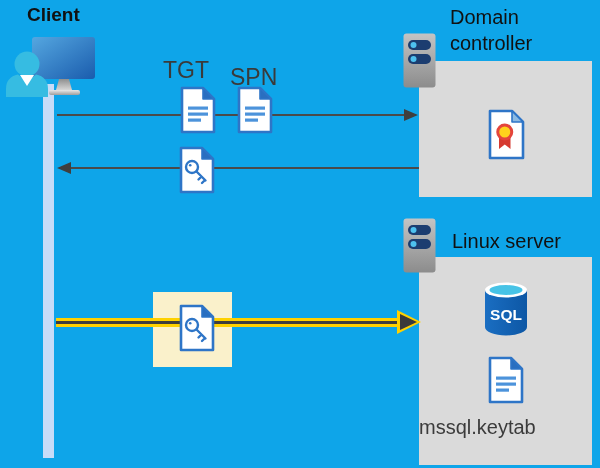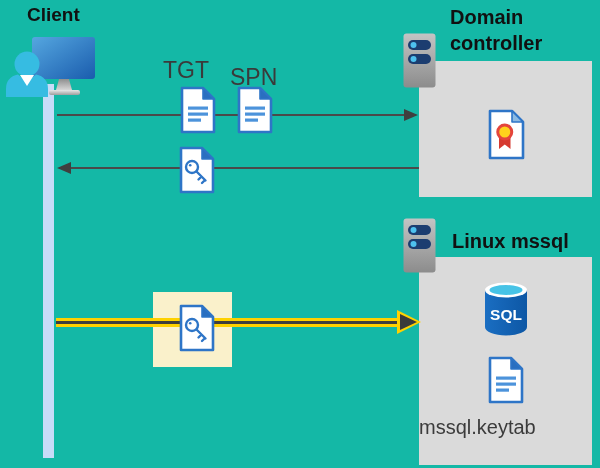--- a/index.html
+++ b/index.html
@@ -1,22 +1,22 @@
 <!DOCTYPE html>
 <html><head>
 <meta charset="utf-8">
 <style>
   html,body{margin:0;padding:0;background:#fff;}
   #stage{
-    position:relative;width:600px;height:468px;background:#14b8a6;overflow:hidden;
+    position:relative;width:600px;height:468px;background:#0ea5e9;overflow:hidden;
     font-family:"Liberation Sans","DejaVu Sans",sans-serif;
   }
   .abs{position:absolute;}
   .title{font-weight:bold;color:#111111;font-size:19px;letter-spacing:0;}
-  .title-lg{font-weight:bold;color:#111111;font-size:20px;line-height:26px;}
+  .title-lg{font-weight:normal;color:#111111;font-size:20px;line-height:26px;}
   .flow-label{font-size:23px;color:#3a3a3a;text-align:center;}
   .group-box{background:#dadada;z-index:1;}
   .lifeline{background:#c7dcf8;z-index:0;}
   .hl-box{background:#faf1cb;z-index:2;}
   .arrow-line{height:2px;background:#4a4a4a;z-index:3;}
   .head-right{width:0;height:0;border-top:6.5px solid transparent;border-bottom:6.5px solid transparent;border-left:14px solid #3f3f3f;z-index:3;}
   .head-left{width:0;height:0;border-top:6.5px solid transparent;border-bottom:6.5px solid transparent;border-right:14px solid #3f3f3f;z-index:3;}
   .yellow-band{background:#ffd100;height:9px;z-index:3;}
   .yellow-core{position:absolute;left:0;top:3px;height:3px;width:100%;background:#3e3e3e;}
   .yellow-head-outer{width:0;height:0;border-top:12.5px solid transparent;border-bottom:12.5px solid transparent;border-left:24px solid #ffd100;z-index:3;}
@@ -91,21 +91,21 @@
           <stop offset="1" stop-color="#8c8c8c"></stop>
       </linearGradient>
     </defs>
     <rect x="0.5" y="0.5" width="32" height="54" rx="3" fill="url(#gSrv2)"></rect>
     <rect x="5" y="7" width="23" height="10" rx="5" fill="#1c3d70"></rect>
     <circle cx="10.5" cy="12" r="3" fill="#4ec1ef"></circle>
     <rect x="5" y="21" width="23" height="10" rx="5" fill="#1c3d70"></rect>
     <circle cx="10.5" cy="26" r="3" fill="#4ec1ef"></circle>
   </svg>
 
-  <div class="abs title-lg" style="left:452px;top:228px;white-space:nowrap;">Linux mssql</div>
+  <div class="abs title-lg" style="left:452px;top:228px;white-space:nowrap;">Linux server</div>
 
   <svg class="abs icon" style="left:483px;top:281px;" width="46" height="57" viewBox="0 0 46 57">
     <defs>
       <linearGradient id="gSql" x1="0" y1="0" x2="1" y2="0">
         <stop offset="0" stop-color="#1a6ec2"></stop>
           <stop offset="1" stop-color="#0d57a5"></stop>
       </linearGradient>
     </defs>
     <path d="M2 9 L2 46 A21 8.5 0 0 0 44 46 L44 9 Z" fill="url(#gSql)"></path>
     <ellipse cx="23" cy="9" rx="21" ry="7.5" fill="#ffffff"></ellipse>

